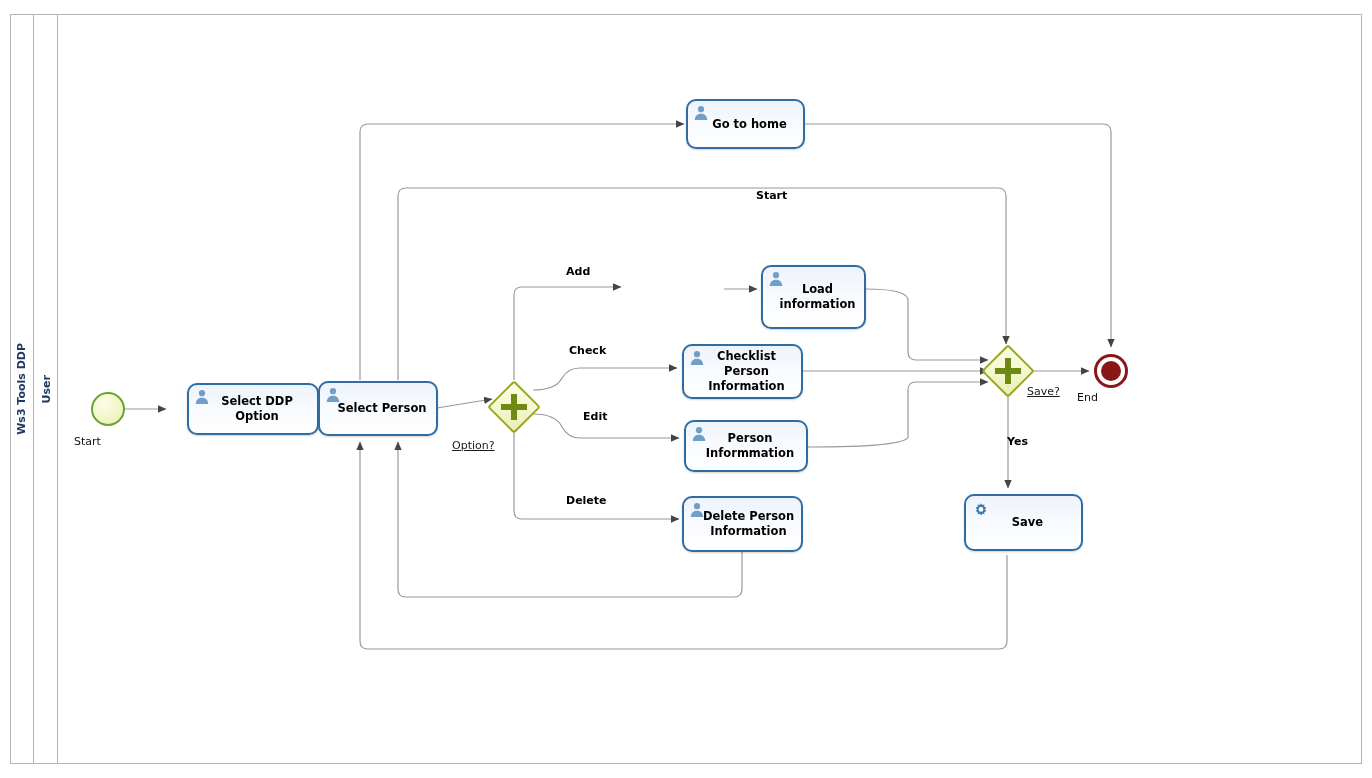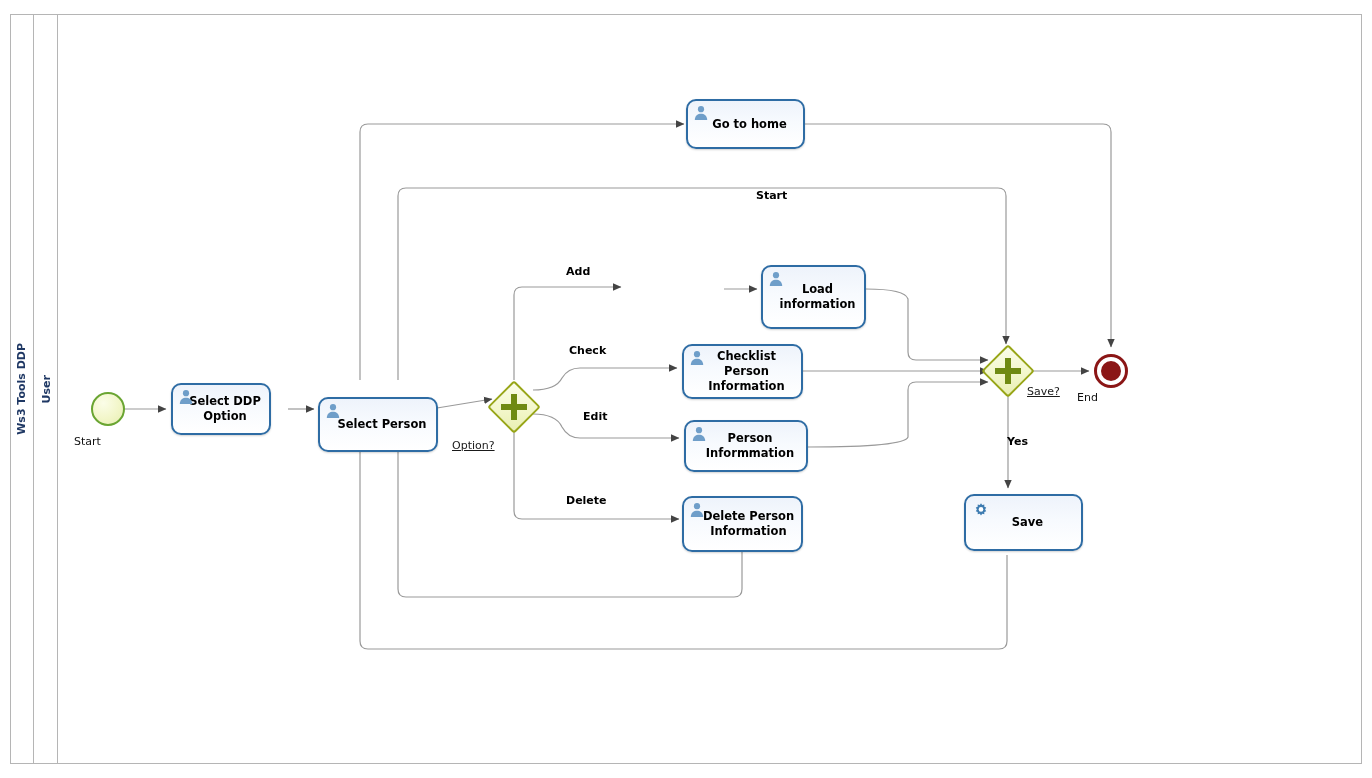--- a/index.html
+++ b/index.html
@@ -141,30 +141,30 @@
   <div class="flabel plain" style="left:1027px;top:385px;">Save?</div>
 
   <div class="task" style="left:686px;top:99px;width:119px;height:50px;">
     <svg class="ticon" viewBox="0 0 16 16">
       <circle cx="8" cy="4.2" r="3.1" fill="#6f9ec9"></circle>
       <path d="M1.8,15 C1.8,10.6 5,8.8 8,8.8 C11,8.8 14.2,10.6 14.2,15 z" fill="#6f9ec9"></path>
     </svg>
     <div class="tlabel">Go to home</div>
   </div>
 
-  <div class="task" style="left:171px;top:383px;width:100px;height:52px;">
+  <div class="task" style="left:187px;top:383px;width:132px;height:52px;">
     <svg class="ticon" viewBox="0 0 16 16">
       <circle cx="8" cy="4.2" r="3.1" fill="#6f9ec9"></circle>
       <path d="M1.8,15 C1.8,10.6 5,8.8 8,8.8 C11,8.8 14.2,10.6 14.2,15 z" fill="#6f9ec9"></path>
     </svg>
     <div class="tlabel">Select DDP
 Option</div>
   </div>
 
-  <div class="task" style="left:318px;top:397px;width:120px;height:55px;">
+  <div class="task" style="left:318px;top:381px;width:120px;height:55px;">
     <svg class="ticon" viewBox="0 0 16 16">
       <circle cx="8" cy="4.2" r="3.1" fill="#6f9ec9"></circle>
       <path d="M1.8,15 C1.8,10.6 5,8.8 8,8.8 C11,8.8 14.2,10.6 14.2,15 z" fill="#6f9ec9"></path>
     </svg>
     <div class="tlabel">Select Person</div>
   </div>
 
 
   <div class="task" style="left:761px;top:265px;width:105px;height:64px;">
     <svg class="ticon" viewBox="0 0 16 16">

